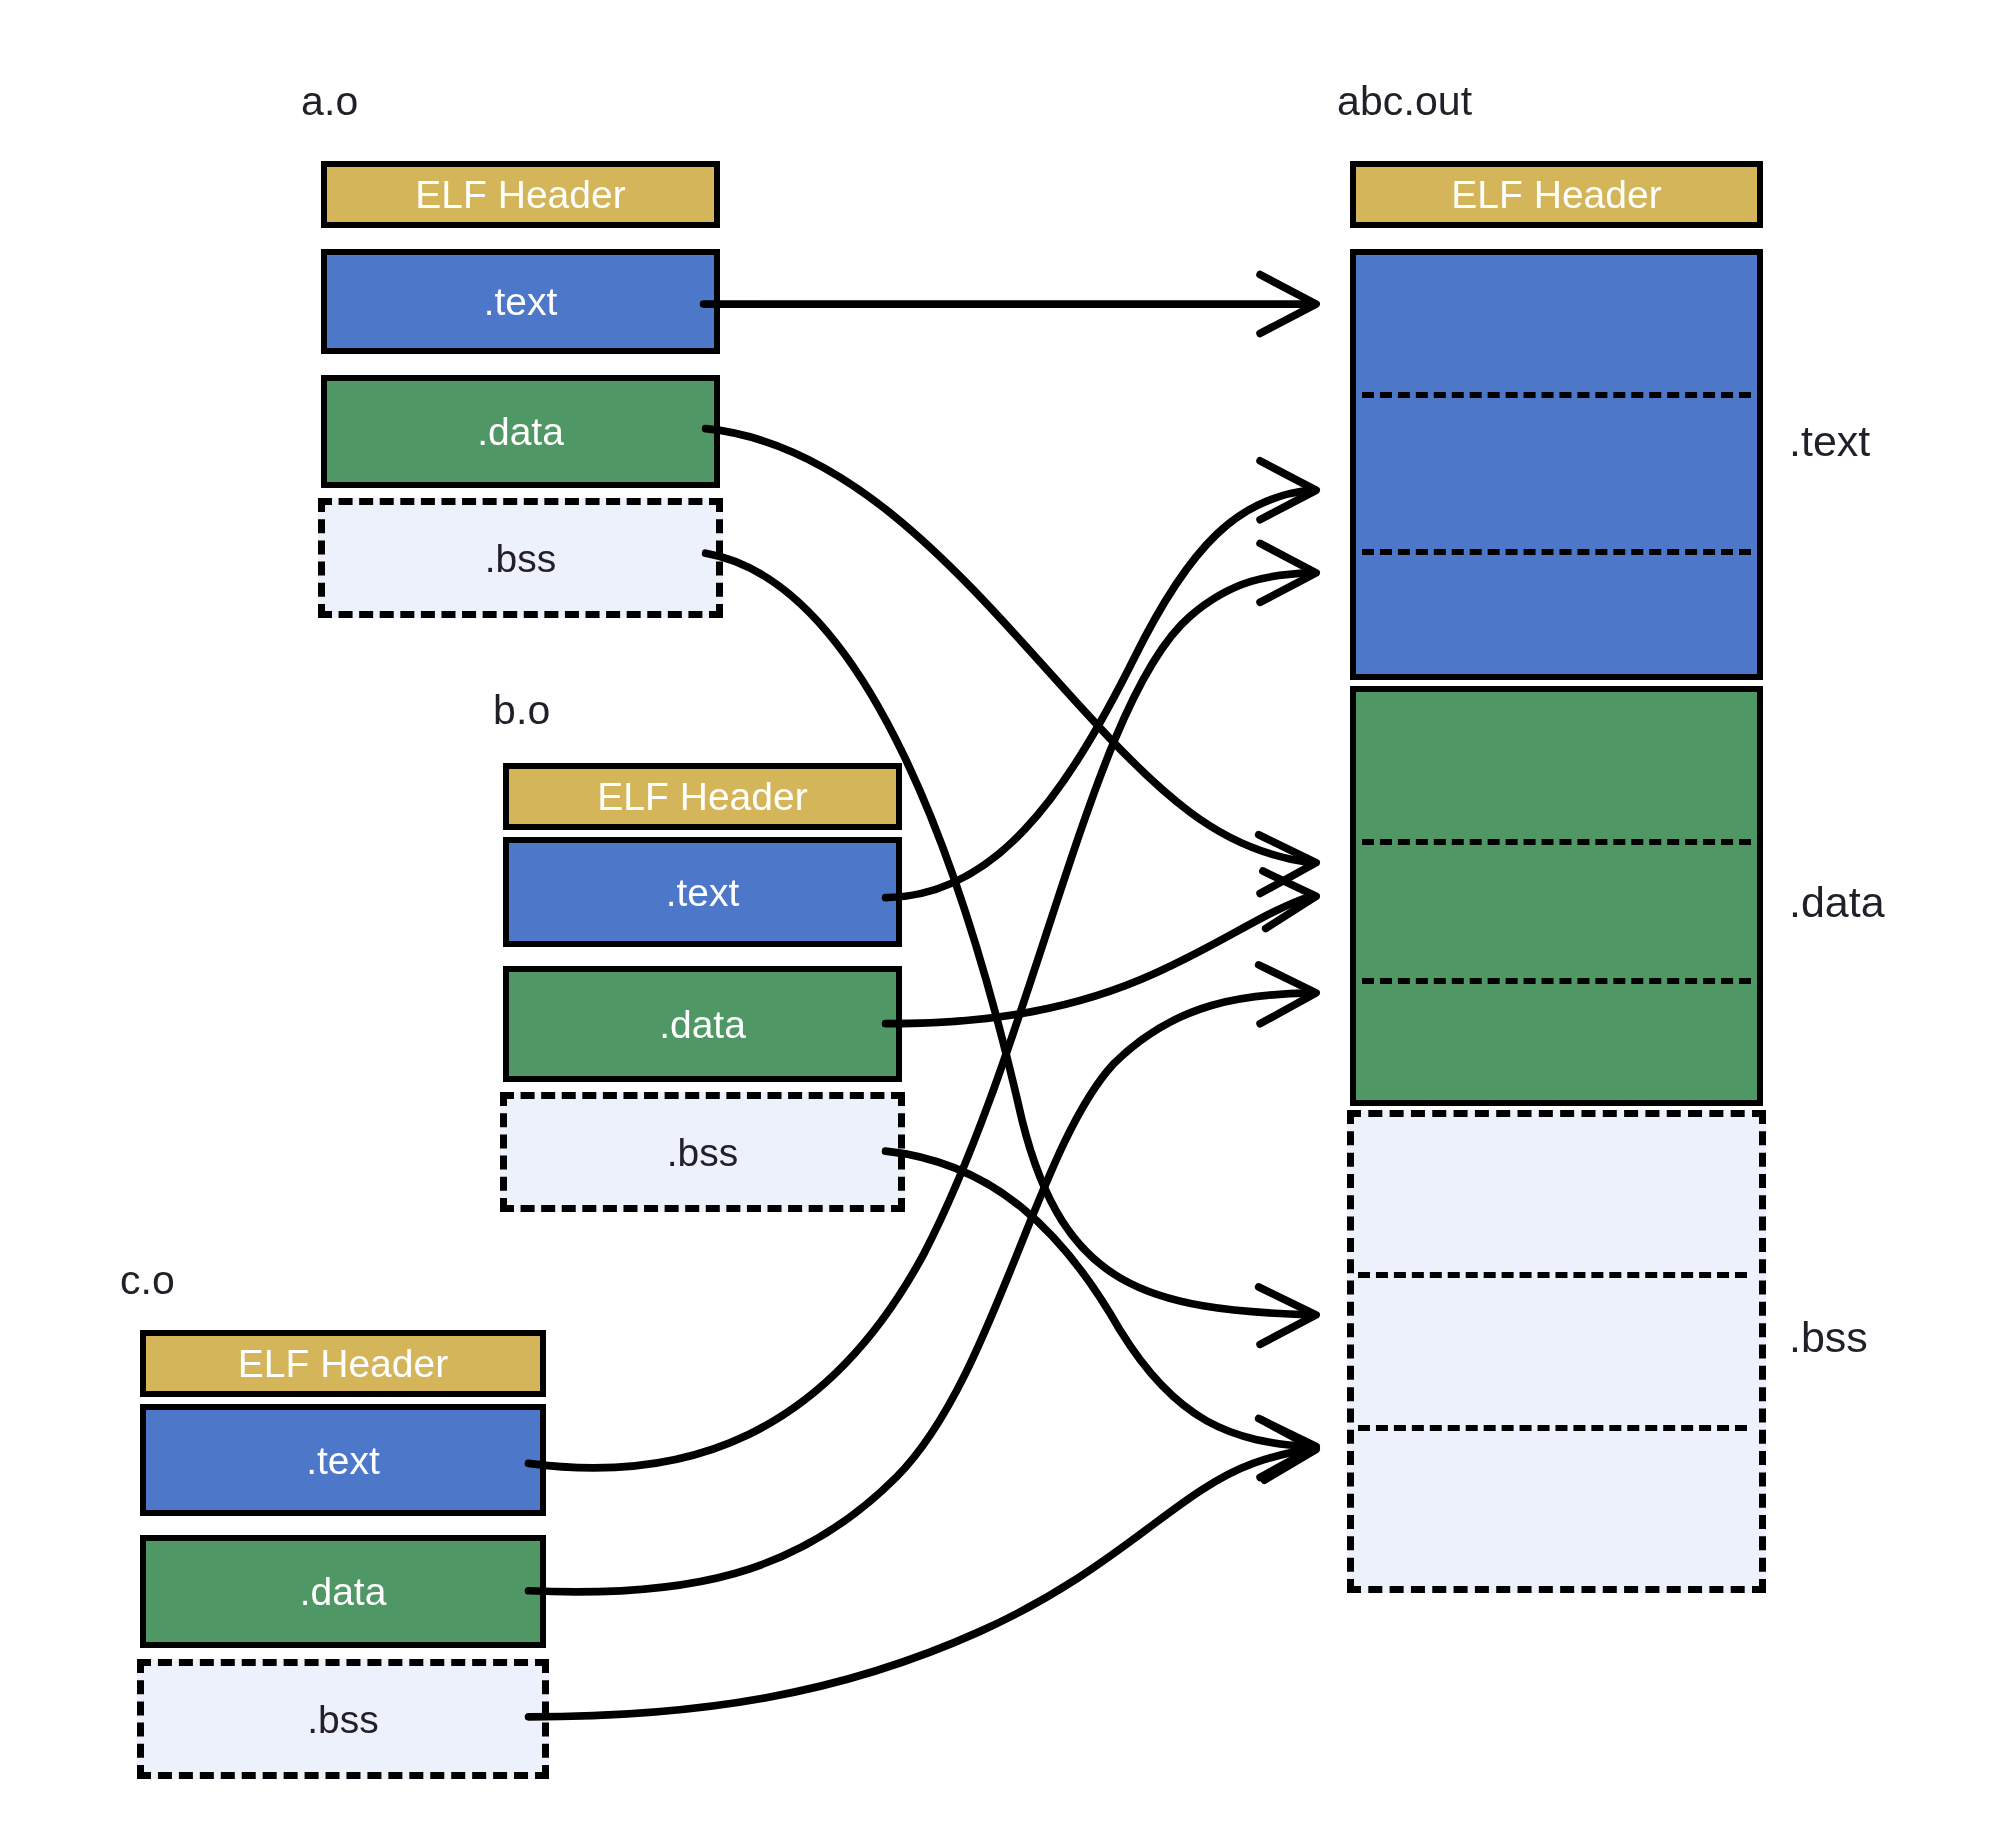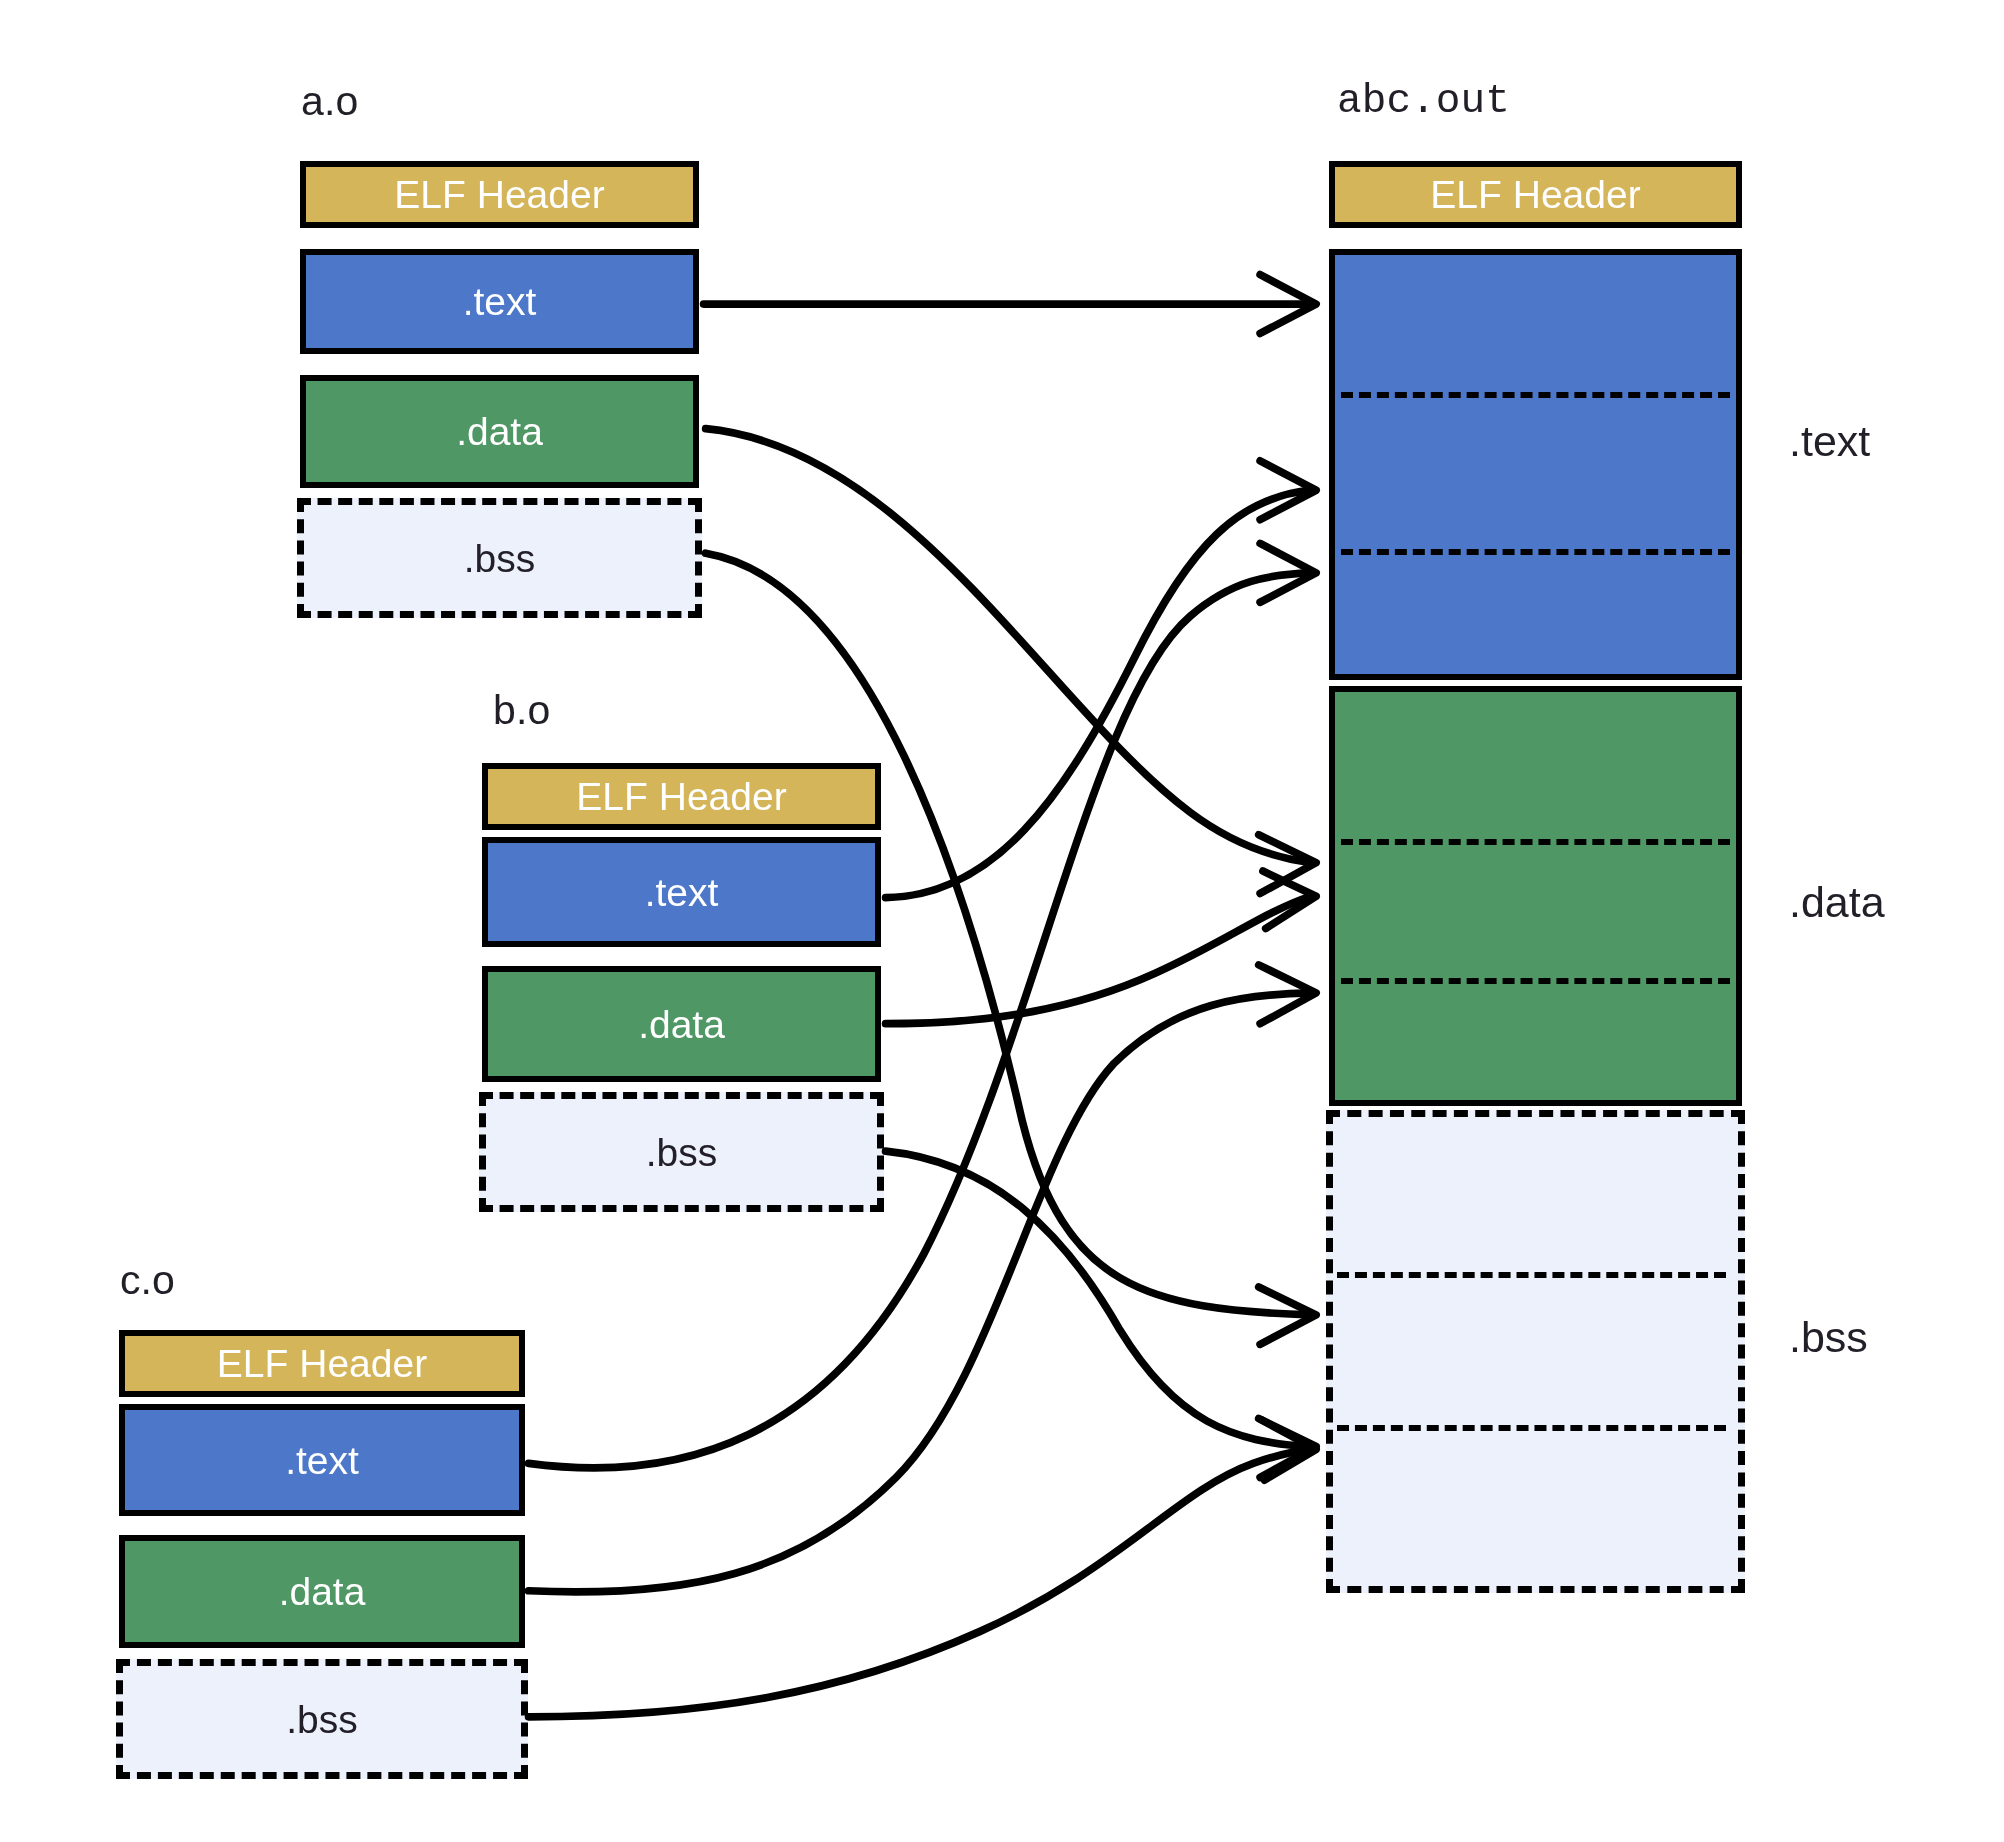--- a/index.html
+++ b/index.html
@@ -1,19 +1,19 @@
 <!DOCTYPE html>
 <html style="font-size:11.2px"><head>
 <meta charset="utf-8">
 <style>
   html,body{margin:0;padding:0;background:#ffffff;}
   body{width:2005px;height:1843px;position:relative;overflow:hidden;
        font-family:"Liberation Sans","DejaVu Sans",sans-serif;}
 
-  .stage{position:absolute;left:0;top:0;width:1946px;height:1843px;}
+  .stage{position:absolute;left:0;top:0;width:1946px;height:1843px;padding-left:21px;}
 
   
   .file-label{
     position:absolute;
     font-size:41px;
     color:#231f28;
     letter-spacing:0.1px;
     white-space:nowrap;
     line-height:1;
   }
@@ -102,21 +102,21 @@
 
   <div class="file-label" style="left:120px;top:1260px;">c.o</div>
 
   <div class="objfile">
     <div class="seg solid header" style="left:119px;top:1330px;width:406px;height:67px;">ELF Header</div>
     <div class="seg solid text" style="left:119px;top:1404px;width:406px;height:112px;">.text</div>
     <div class="seg solid data" style="left:119px;top:1535px;width:406px;height:113px;">.data</div>
     <div class="seg dashed bss" style="left:116px;top:1659px;width:412px;height:120px;">.bss</div>
   </div>
 
-  <div class="file-label" style="left:1337px;top:81px;font-family:Liberation Mono, monospace;">abc.out</div>
+  <div class="file-label" style="left:1337px;top:81px;">abc.out</div>
 
   <div class="outfile">
 
     <div class="outseg solid header" style="left:1329px;top:161px;width:413px;height:67px;">ELF Header</div>
 
     <div class="outseg solid text" style="left:1329px;top:249px;width:413px;height:431px;">
       <div class="divider" style="left:5.6px;top:137px;width:389px;"></div>
       <div class="divider" style="left:5.6px;top:294px;width:389px;"></div>
     </div>
 

